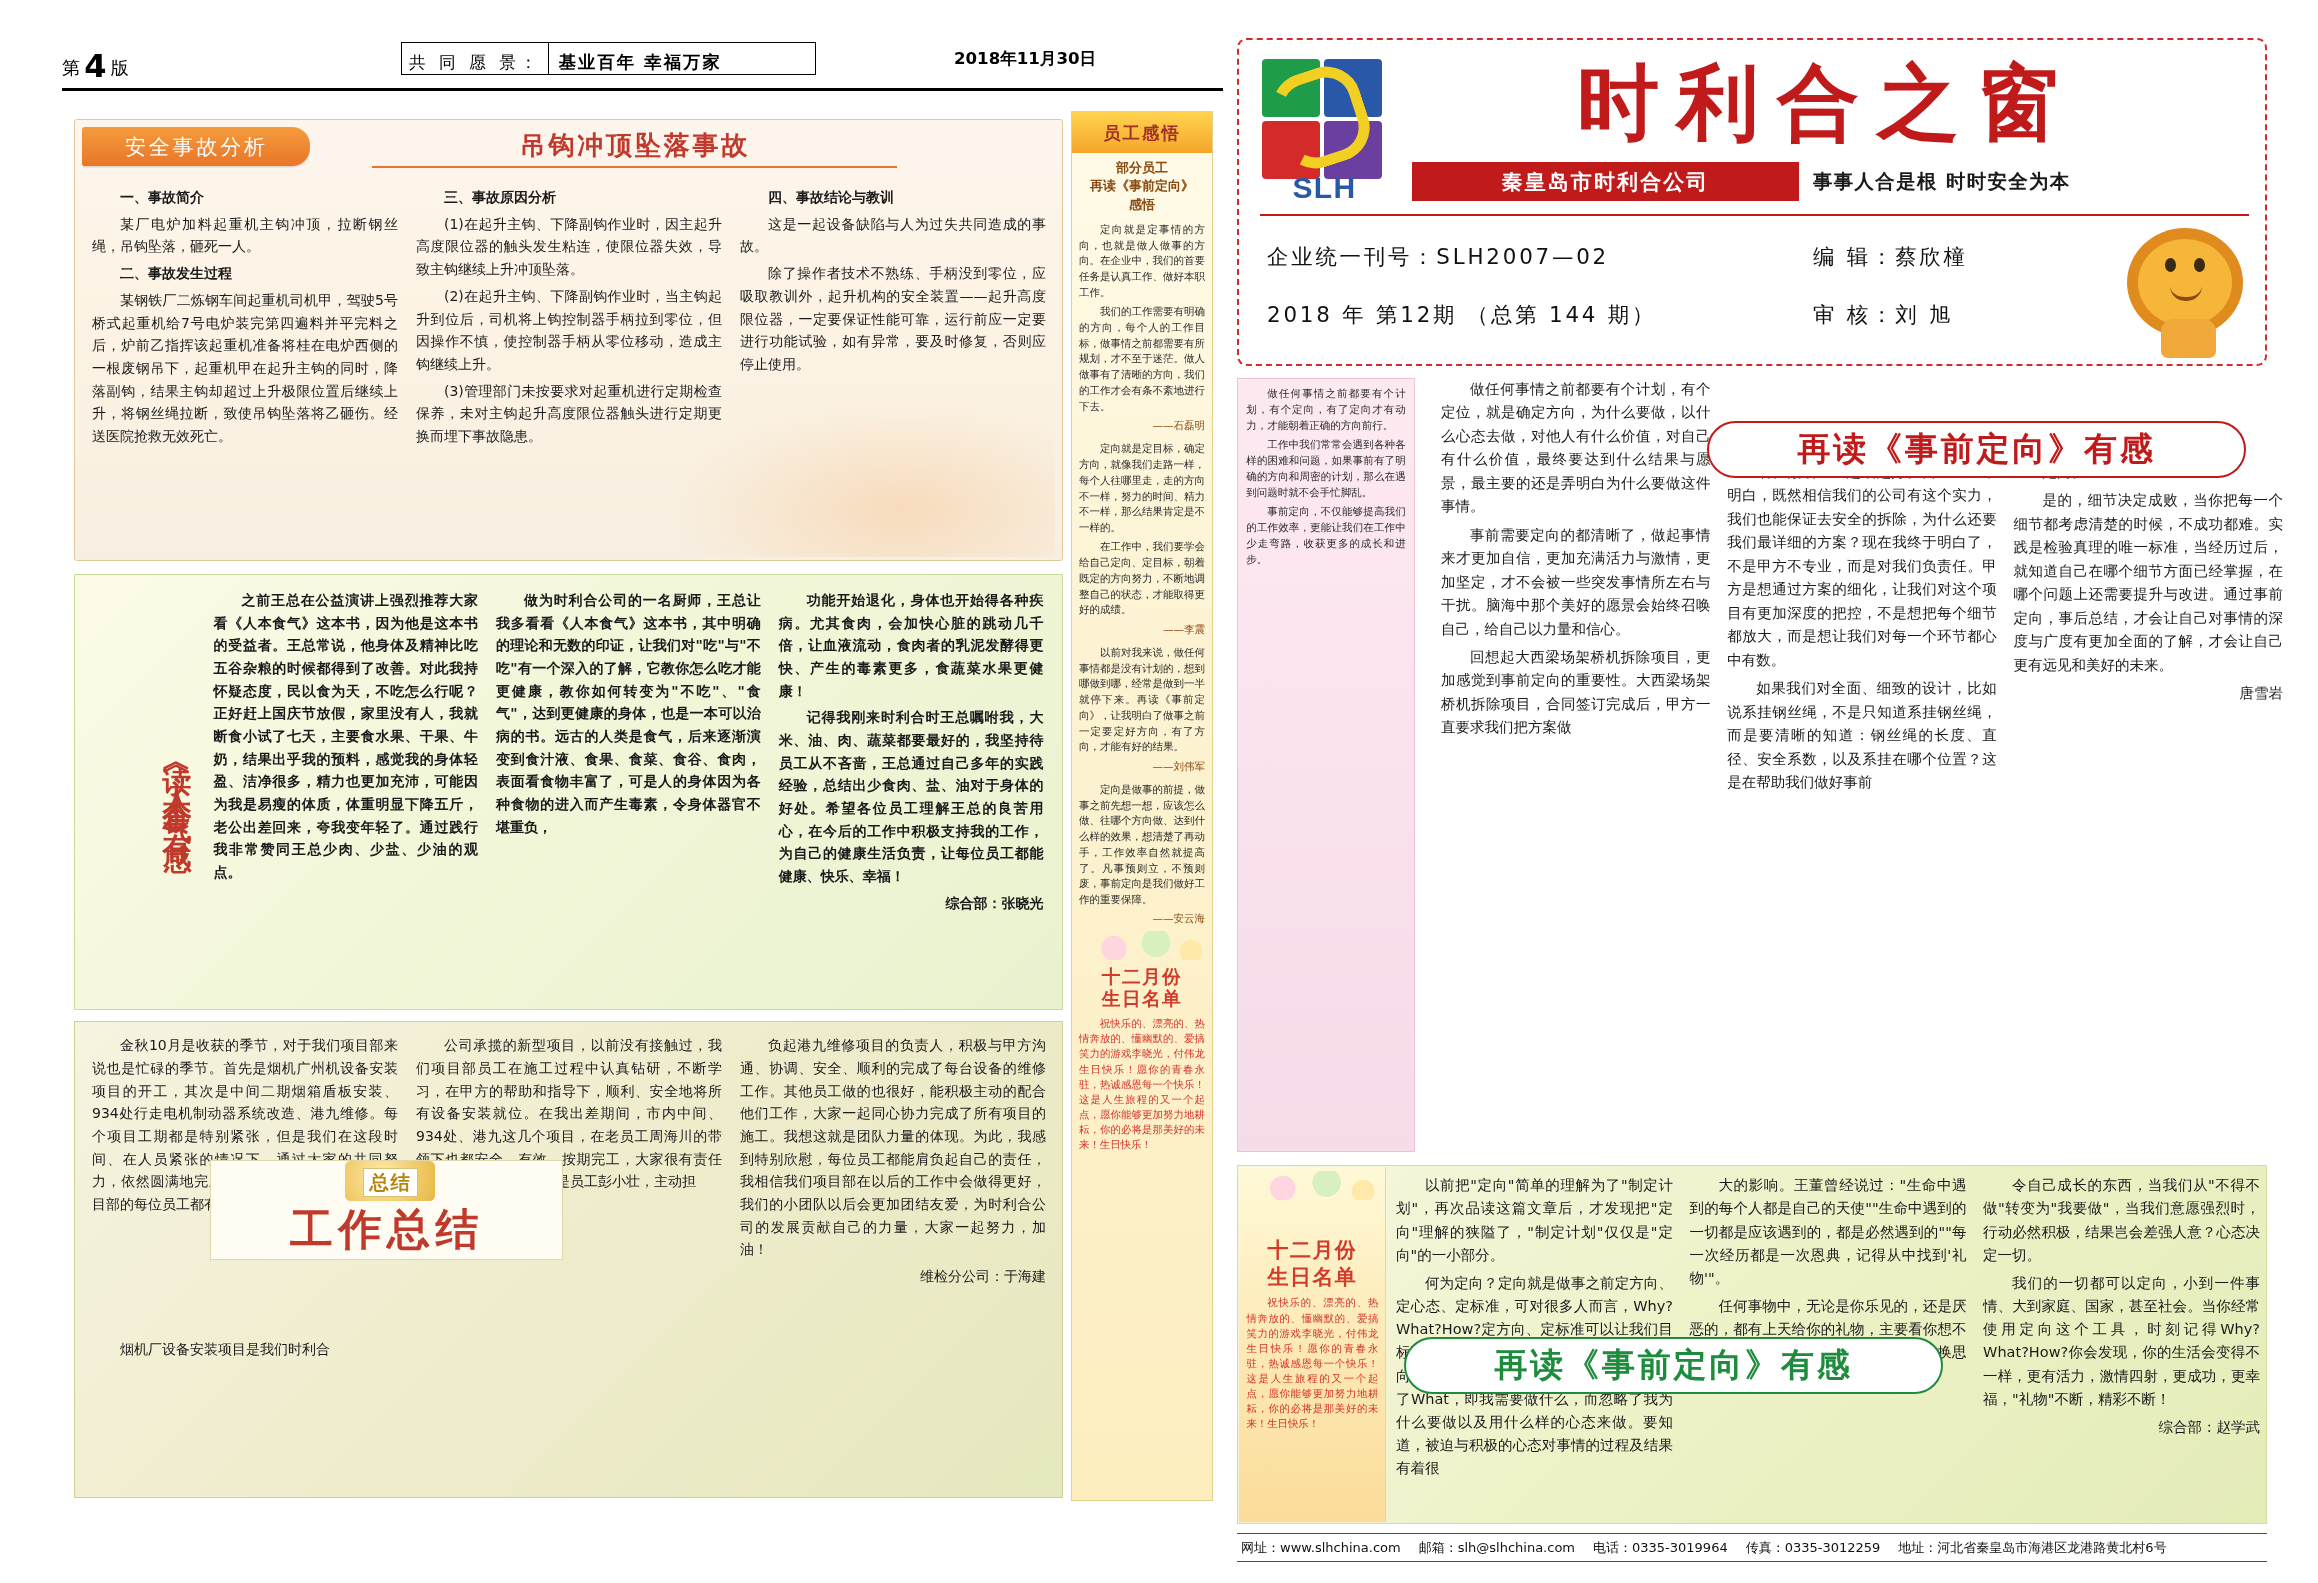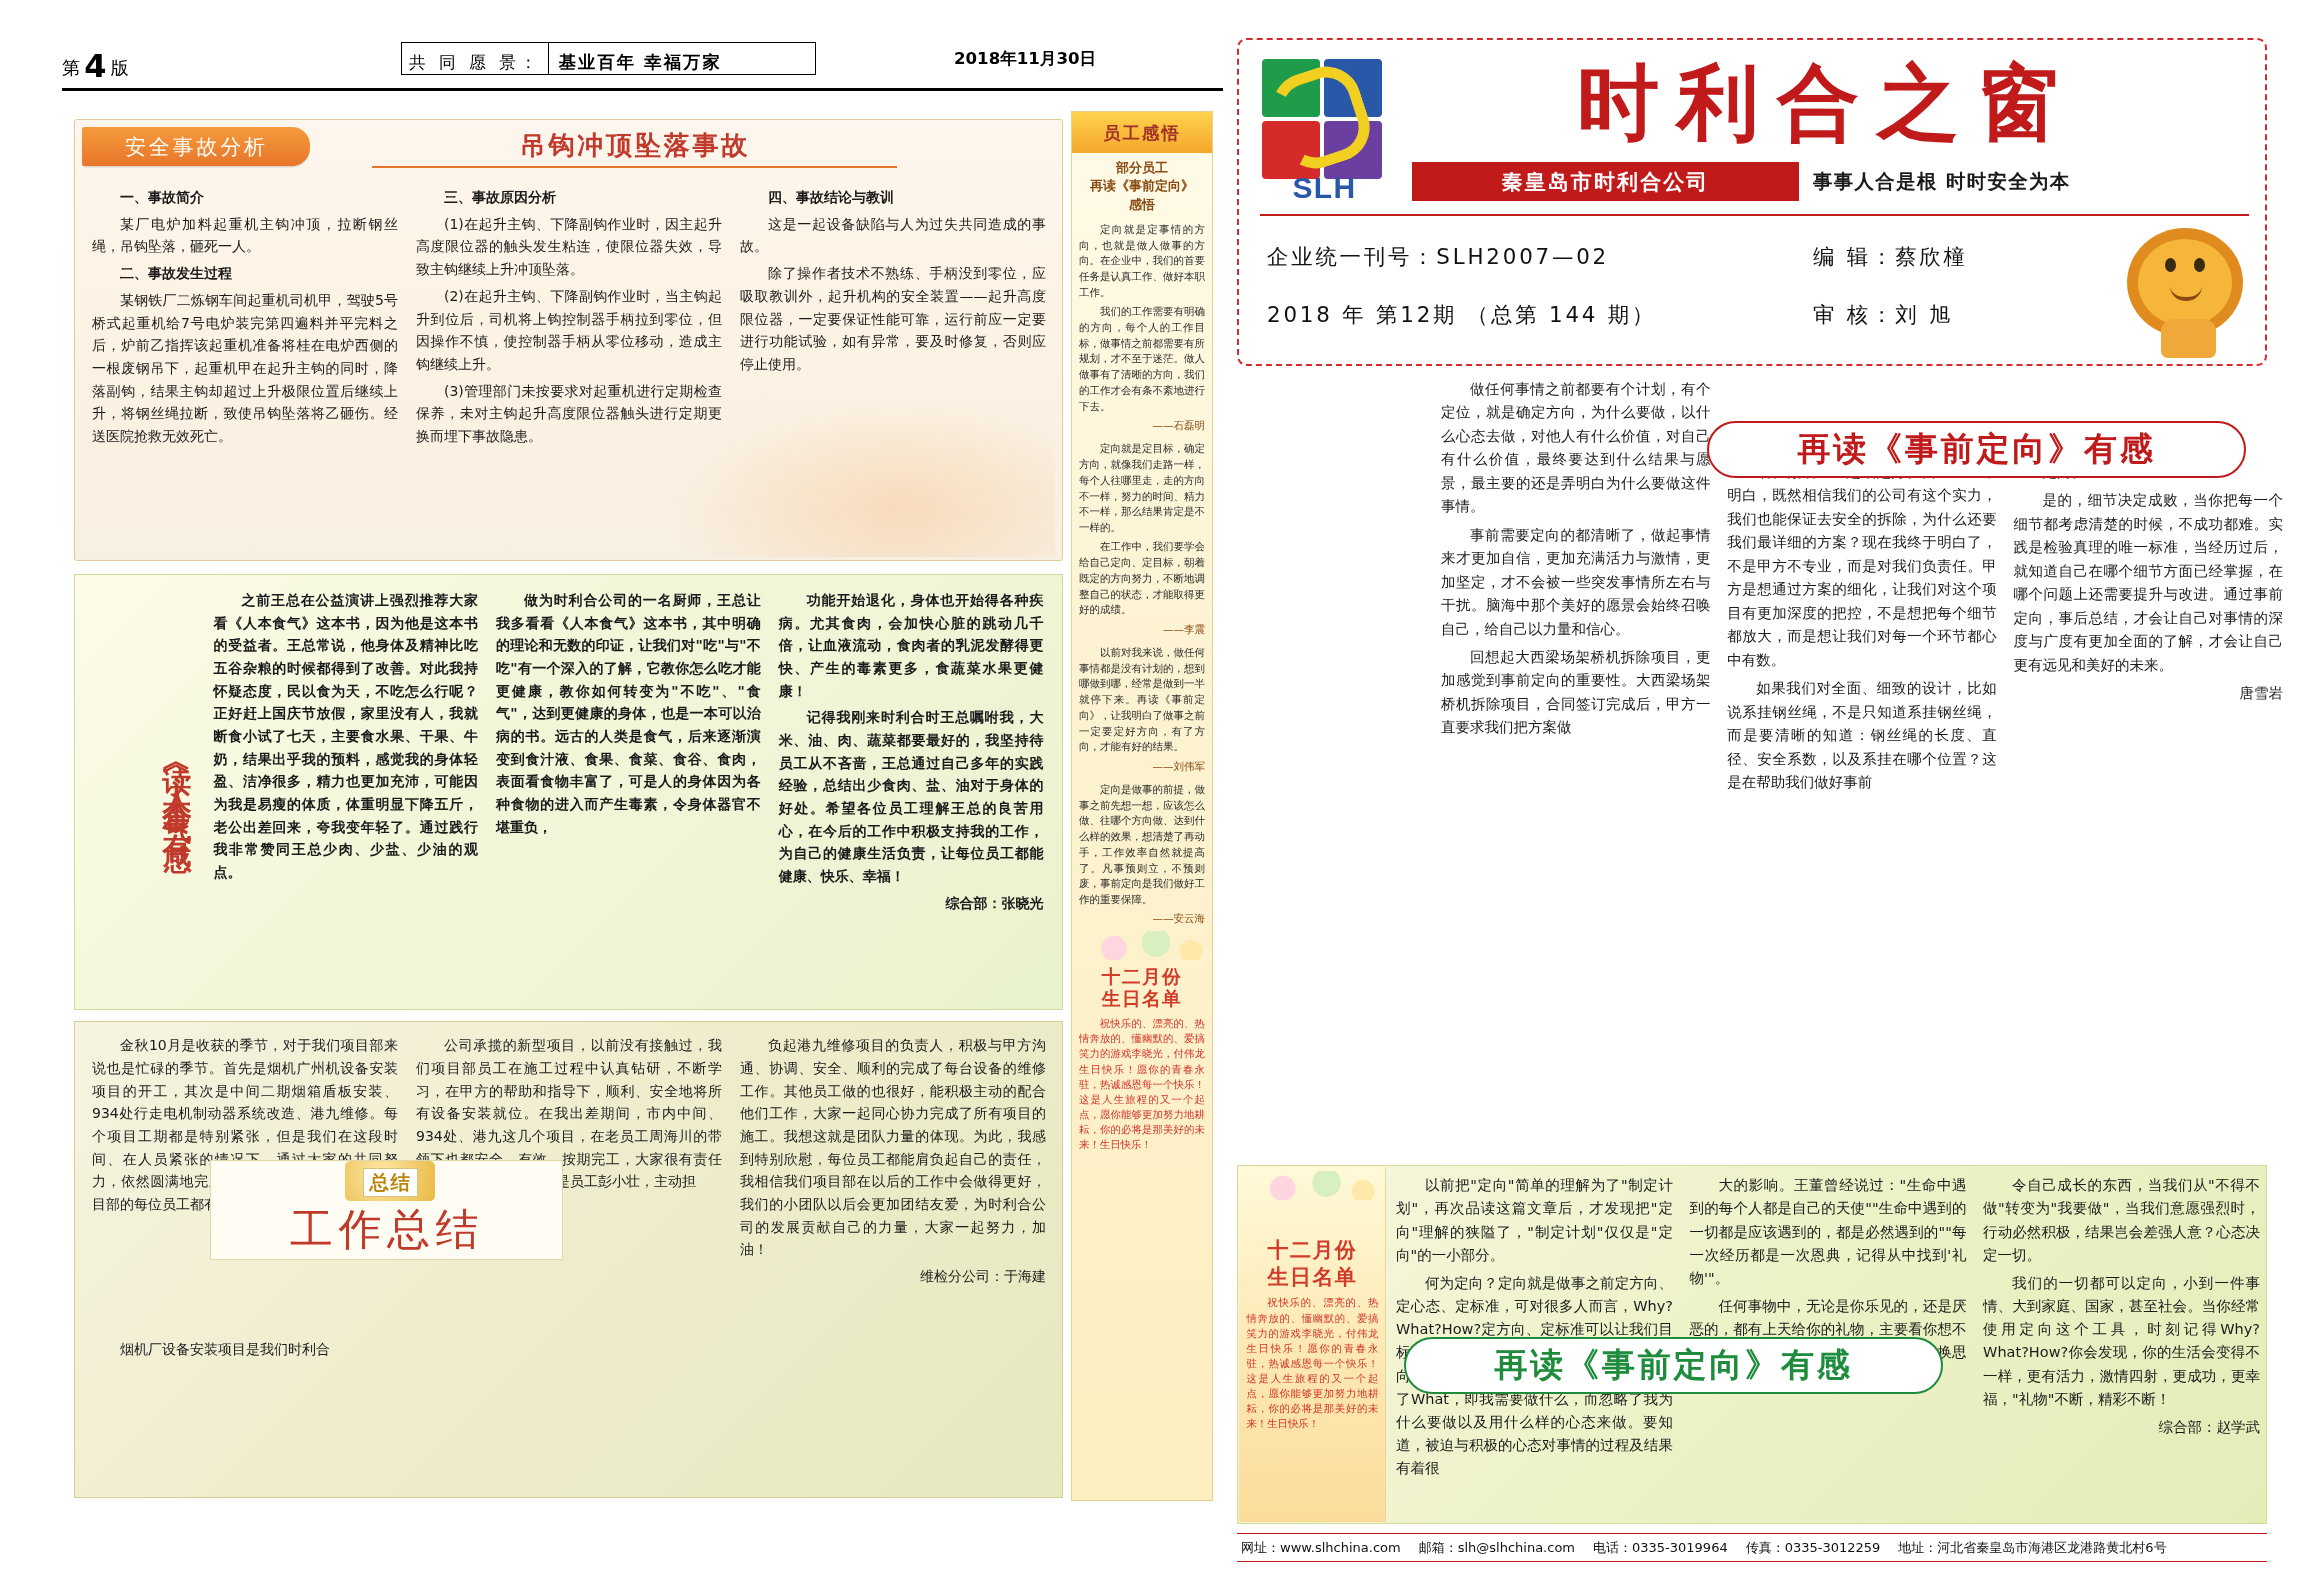--- a/index.html
+++ b/index.html
@@ -75,21 +75,21 @@
     display:flex; gap:18px; }
   .art3-cols .col { flex:1; font-size:14px; line-height:1.62; color:#1a1a1a; text-align:justify; position:relative; }
   .art3-cols .col p { margin:0 0 4.1px 0; text-indent:2em; }
   .summary-banner { position:absolute; left:135px; top:138px; width:353px; height:100px;
     background:#fffdf3; border:1.4px solid #e0d8a8; display:flex; align-items:center;flex-direction:column; }
   .summary-badge { width:90px; height:79px; margin-left:7px;
     background:radial-gradient(circle at 40% 35%, #ffe9a8, #e8b843);
     border-radius:5.5px; position:relative; display:flex; align-items:flex-end; justify-content:center; }
   .summary-badge span { background:#fff; border:1.4px solid #d8c17a; font-size:19.4px; font-weight:bold;
     color:#b8860b; padding:0 5.5px; margin-bottom:4.1px; letter-spacing:1.4px;}
-  .summary-banner .big-txt { flex:1; text-align:center; font-size:43px; font-weight:normal;
+  .summary-banner .big-txt { flex:1; text-align:center; font-size:43px; font-weight:bold;
     color:#c0392b; letter-spacing:5.5px; }
 
   
   .emp-col { position:absolute; left:1009px; top:14px; width:142px; height:1390px;
     background:linear-gradient(180deg,#fffbe8,#fdf3d2 40%, #fdeec0 100%);
     border:1.4px solid #e8cf8c; overflow:hidden; }
   .emp-head { height:41px; background:linear-gradient(180deg,#ffd34f,#f4a62a);
     display:flex; align-items:center; justify-content:center;
     font-size:17.3px; font-weight:bold; color:#a0302a; letter-spacing:2.1px; }
   .emp-sub { text-align:center; font-size:13px; line-height:1.45; color:#8a4b12; padding:5.5px 4.1px 2.8px; font-weight:bold;}
@@ -351,20 +351,27 @@
       <div class="mh-lion">
         <div class="lion-face"></div>
         <div class="lion-eye l"></div>
           <div class="lion-eye r"></div>
         <div class="lion-mouth"></div>
         <div class="lion-body"></div>
       </div>
     </div>
 
     <div class="rp-body">
+      <div class="flower-col">
+        <div class="txt">
+          <p>做任何事情之前都要有个计划，有个定向，有了定向才有动力，才能朝着正确的方向前行。</p>
+          <p>工作中我们常常会遇到各种各样的困难和问题，如果事前有了明确的方向和周密的计划，那么在遇到问题时就不会手忙脚乱。</p>
+          <p>事前定向，不仅能够提高我们的工作效率，更能让我们在工作中少走弯路，收获更多的成长和进步。</p>
+        </div>
+      </div>
       <div class="rp-cols">
         <div class="col">
           <p>做任何事情之前都要有个计划，有个定位，就是确定方向，为什么要做，以什么心态去做，对他人有什么价值，对自己有什么价值，最终要达到什么结果与愿景，最主要的还是弄明白为什么要做这件事情。</p>
           <p>事前需要定向的都清晰了，做起事情来才更加自信，更加充满活力与激情，更加坚定，才不会被一些突发事情所左右与干扰。脑海中那个美好的愿景会始终召唤自己，给自己以力量和信心。</p>
           <p>回想起大西梁场架桥机拆除项目，更加感觉到事前定向的重要性。大西梁场架桥机拆除项目，合同签订完成后，甲方一直要求我们把方案做</p>
         </div>
         <div class="col">
           <div class="spacer-title"></div>
           <p>细、做细……越细越好。自己一直不明白，既然相信我们的公司有这个实力，我们也能保证去安全的拆除，为什么还要我们最详细的方案？现在我终于明白了，不是甲方不专业，而是对我们负责任。甲方是想通过方案的细化，让我们对这个项目有更加深度的把控，不是想把每个细节都放大，而是想让我们对每一个环节都心中有数。</p>
           <p>如果我们对全面、细致的设计，比如说系挂钢丝绳，不是只知道系挂钢丝绳，而是要清晰的知道：钢丝绳的长度、直径、安全系数，以及系挂在哪个位置？这是在帮助我们做好事前</p>

